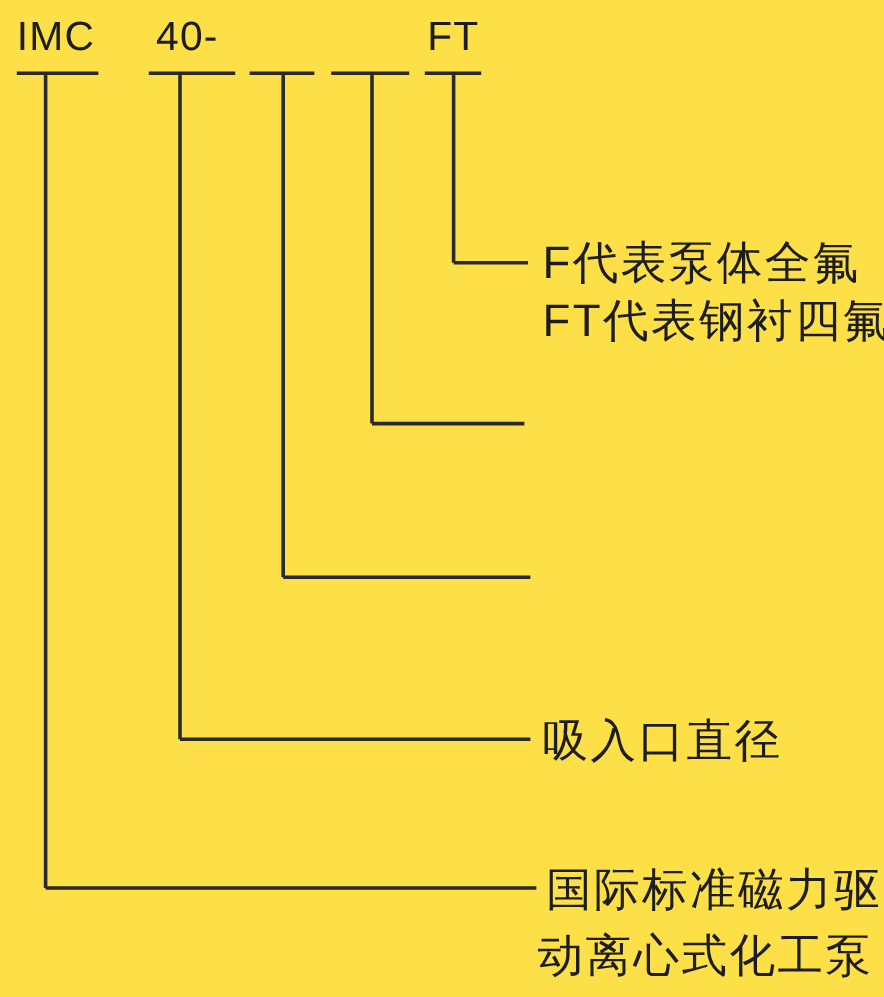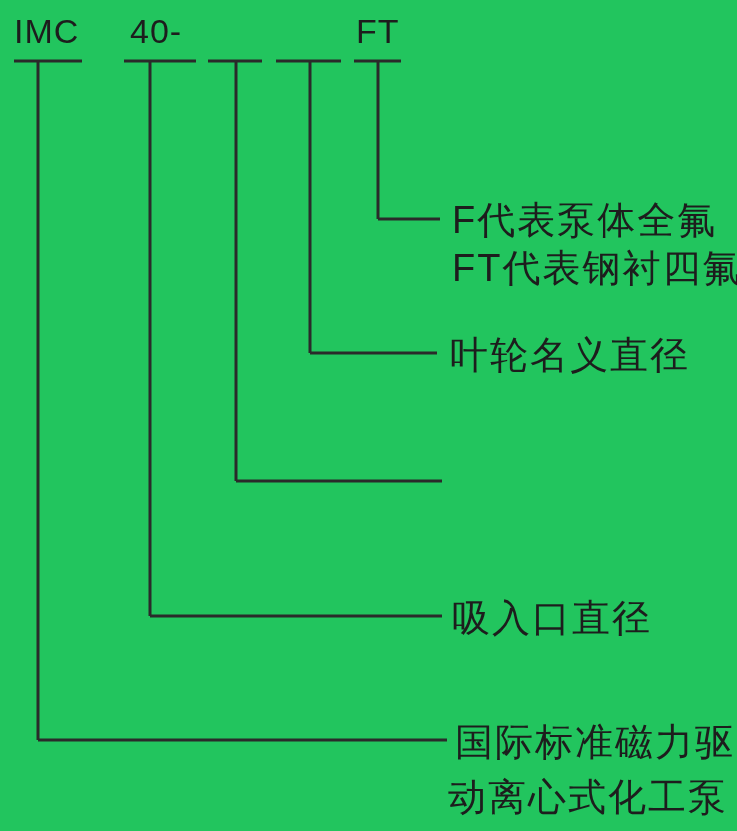--- a/index.html
+++ b/index.html
@@ -4,21 +4,21 @@
 <style>
   html, body {
     margin: 0;
     padding: 0;
     background: #ffffff;
   }
   .page {
     position: relative;
     width: 737px;
     height: 831px;
-    background: #22c55e;
+    background: #fde047;
     font-family: "Liberation Sans", "DejaVu Sans", sans-serif;
     overflow: hidden;
   }
   .lines {
     position: absolute;
     left: 0;
     top: 0;
     width: 737px;
     height: 831px;
   }
@@ -69,21 +69,20 @@
     </g>
   </svg>
 
   <span class="model-seg" style="left:14px">IMC</span>
   <span class="model-seg" style="left:130px">40-</span>
   <span class="model-seg" style="left:356px">FT</span>
 
   <span class="label" style="left:452px; top:201px">F代表泵体全氟</span>
   <span class="label" style="left:452px; top:249px">FT代表钢衬四氟</span>
 
-  <span class="label" style="left:450px; top:336px">叶轮名义直径</span>
 
 
   <span class="label" style="left:452px; top:599px">吸入口直径</span>
 
   <span class="label" style="left:448px; top:778px">动离心式化工泵</span>
   <span class="label" style="left:455px; top:723px">国际标准磁力驱</span>
 
 </div>
 
 </body></html>

